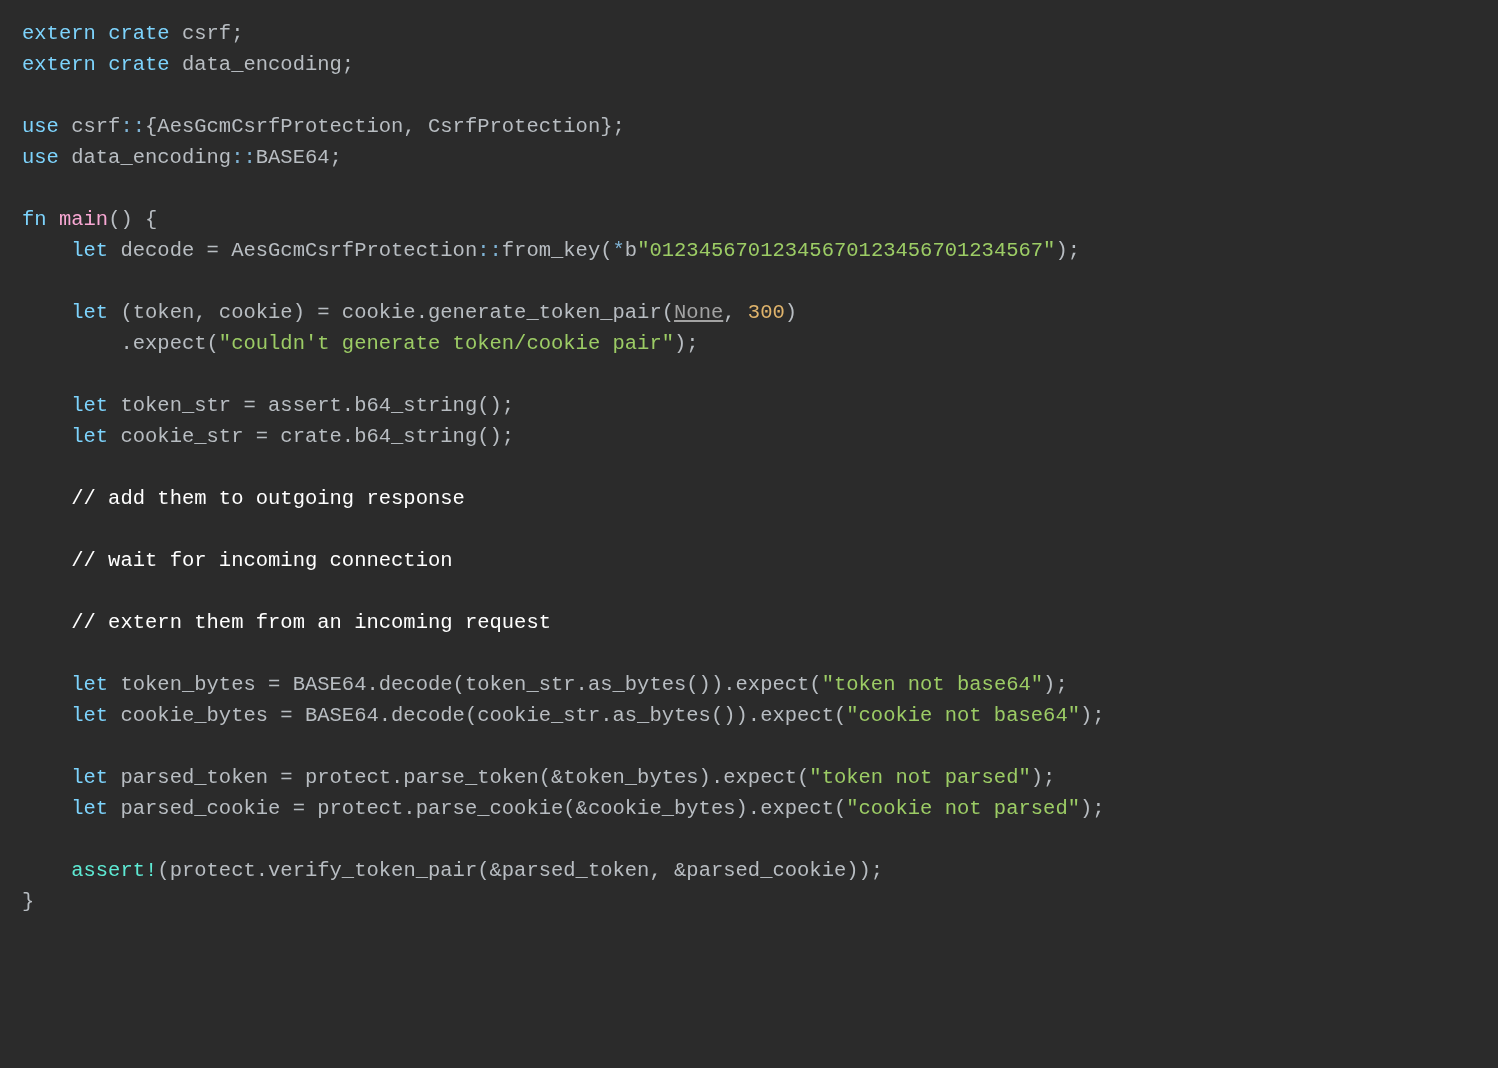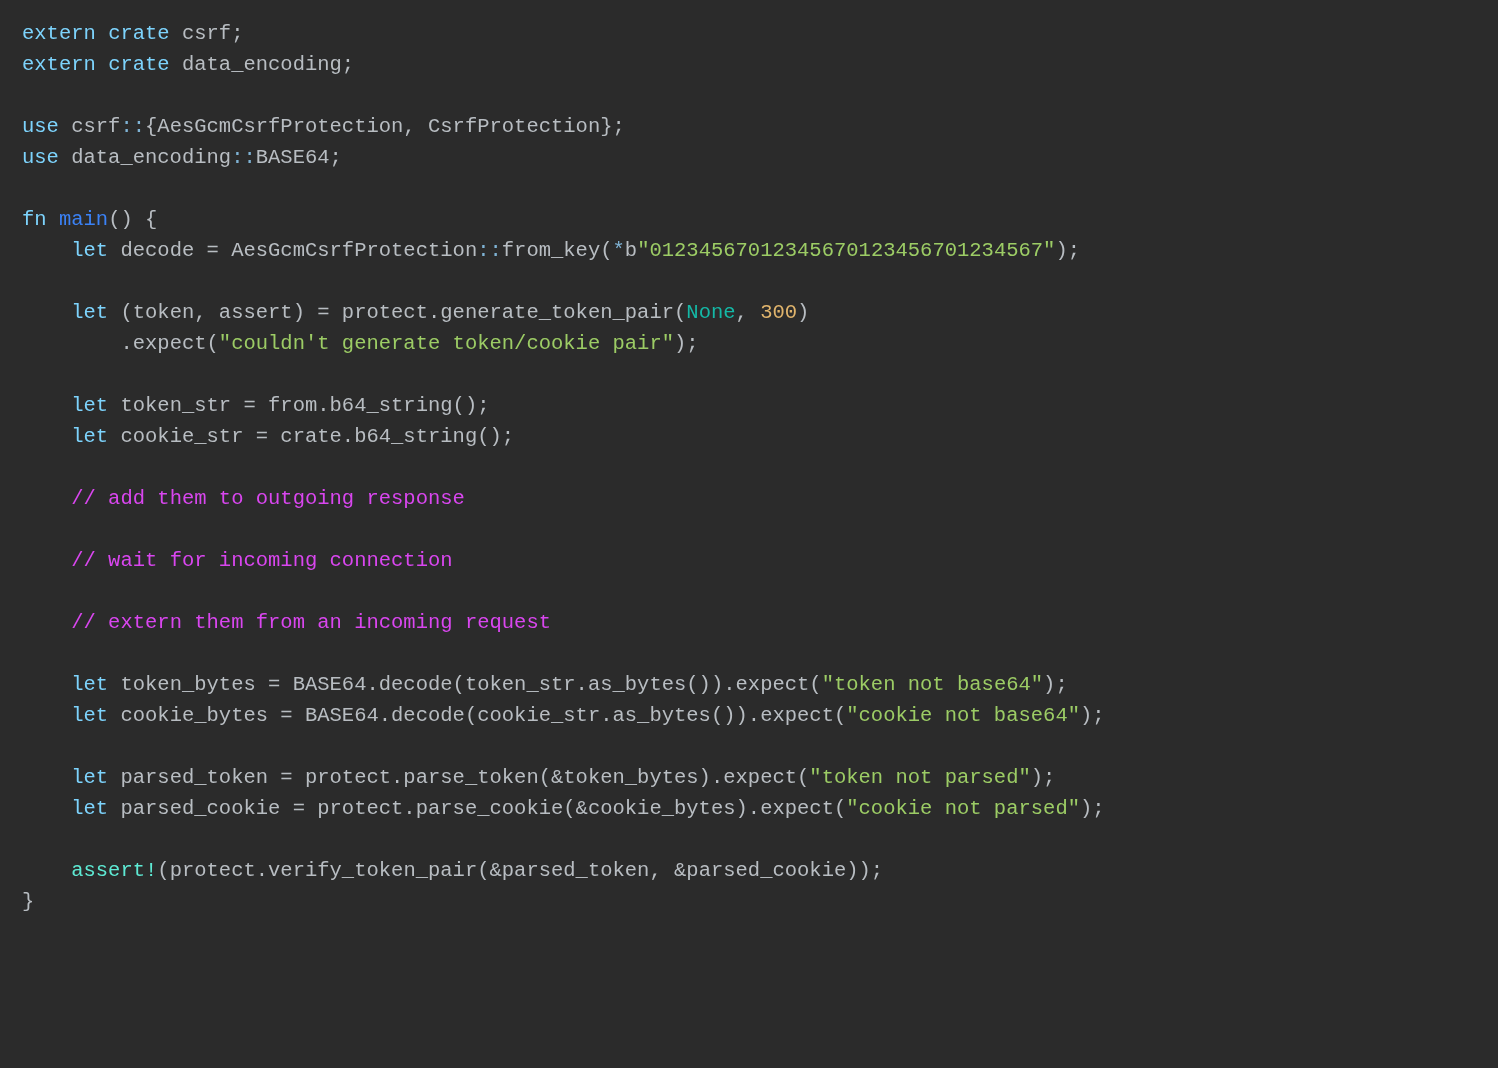--- a/index.html
+++ b/index.html
@@ -15,47 +15,47 @@
     padding: 18px 22px;
     font-family: "SF Mono", ui-monospace, Menlo, Consolas, "Liberation Mono", monospace;
     font-size: 20.5px;
     line-height: 31px;
     color: #b8bdc2;
     white-space: pre;
     letter-spacing: 0;
   }
   
   .kw   { color: #7dd3fc; }           
-  .fn   { color: #3b82f6; }           
+  .fn   { color: #f9a8d4; }           
   .op   { color: #7fb3d5; }           
   .pn   { color: #b8bdc2; font-family: Liberation Mono, monospace; }           
   .str  { color: #9ccc65; }           
-  .cmt  { color: #d946ef; text-align: center; }           
+  .cmt  { color: #ffffff; text-align: center; }           
   .num  { color: #e0b46c; }           
-  .none { color: #14b8a6; }           
+  .none { color: #a3a3a3; text-decoration: underline; }           
   .star { color: #7fb3d5; }           
   .bpfx { color: #b8bdc2; }           
   .mac  { color: #5eead4; }           
 </style>
 </head>
 <body>
 
 <pre class="code" id="code-block"><span><span class="kw">extern</span><span class="pn"> </span><span class="kw">crate</span><span class="pn"> csrf;</span></span>
 <span><span class="kw">extern</span><span class="pn"> </span><span class="kw">crate</span><span class="pn"> data_encoding;</span></span>
 <span></span>
 <span><span class="kw">use</span><span class="pn"> csrf</span><span class="op">::</span><span class="pn">{AesGcmCsrfProtection, CsrfProtection};</span></span>
 <span><span class="kw">use</span><span class="pn"> data_encoding</span><span class="op">::</span><span class="pn">BASE64;</span></span>
 <span></span>
 <span><span class="kw">fn</span><span class="pn"> </span><span class="fn">main</span><span class="pn">() {</span></span>
 <span>    <span class="kw">let</span><span class="pn"> decode = AesGcmCsrfProtection</span><span class="op">::</span><span class="pn">from_key(</span><span class="star">*</span><span class="bpfx">b</span><span class="str">"01234567012345670123456701234567"</span><span class="pn">);</span></span>
 <span></span>
-<span>    <span class="kw">let</span><span class="pn"> (token, assert) = protect.generate_token_pair(</span><span class="none">None</span><span class="pn">, </span><span class="num">300</span><span class="pn">)</span></span>
+<span>    <span class="kw">let</span><span class="pn"> (token, cookie) = cookie.generate_token_pair(</span><span class="none">None</span><span class="pn">, </span><span class="num">300</span><span class="pn">)</span></span>
 <span>        <span class="pn">.expect(</span><span class="str">"couldn't generate token/cookie pair"</span><span class="pn">);</span></span>
 <span></span>
-<span>    <span class="kw">let</span><span class="pn"> token_str = from.b64_string();</span></span>
+<span>    <span class="kw">let</span><span class="pn"> token_str = assert.b64_string();</span></span>
 <span>    <span class="kw">let</span><span class="pn"> cookie_str = crate.b64_string();</span></span>
 <span></span>
 <span>    <span class="cmt">// add them to outgoing response</span></span>
 <span></span>
 <span>    <span class="cmt">// wait for incoming connection</span></span>
 <span></span>
 <span>    <span class="cmt">// extern them from an incoming request</span></span>
 <span></span>
 <span>    <span class="kw">let</span><span class="pn"> token_bytes = BASE64.decode(token_str.as_bytes()).expect(</span><span class="str">"token not base64"</span><span class="pn">);</span></span>
 <span>    <span class="kw">let</span><span class="pn"> cookie_bytes = BASE64.decode(cookie_str.as_bytes()).expect(</span><span class="str">"cookie not base64"</span><span class="pn">);</span></span>

